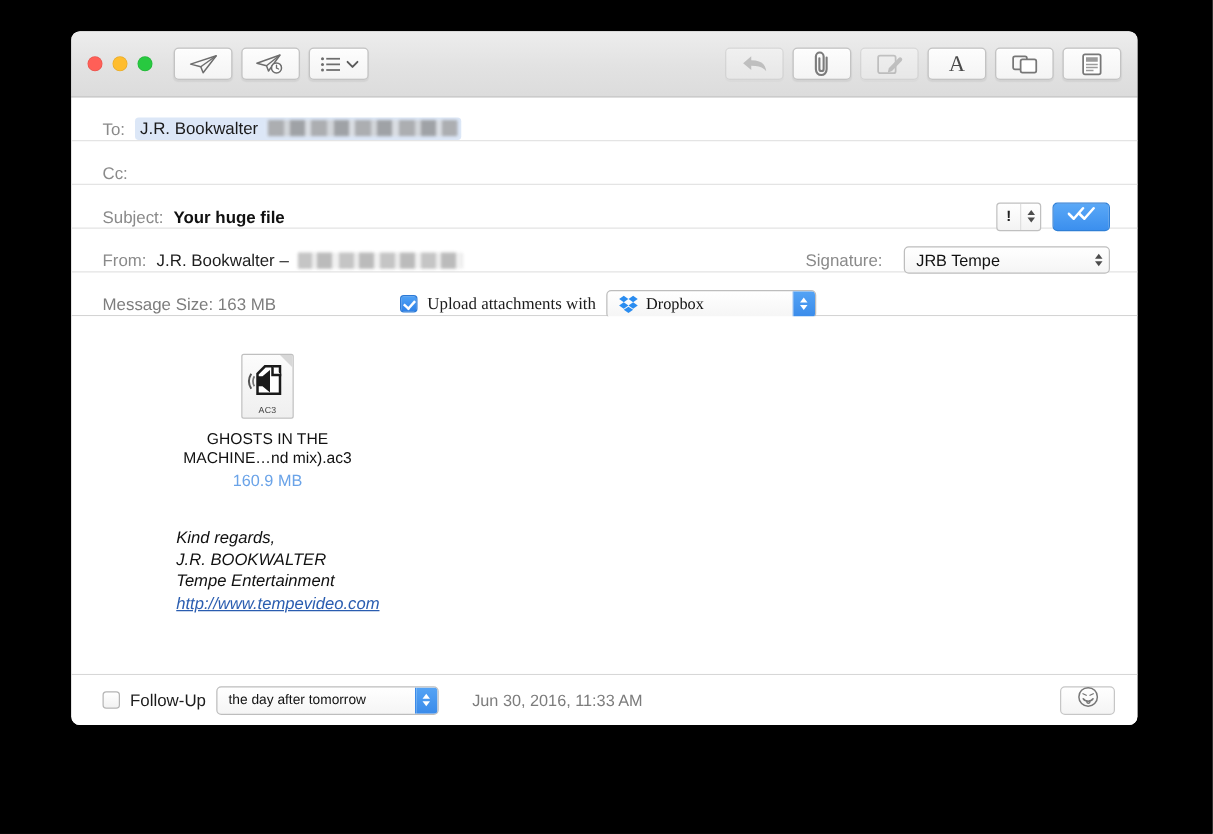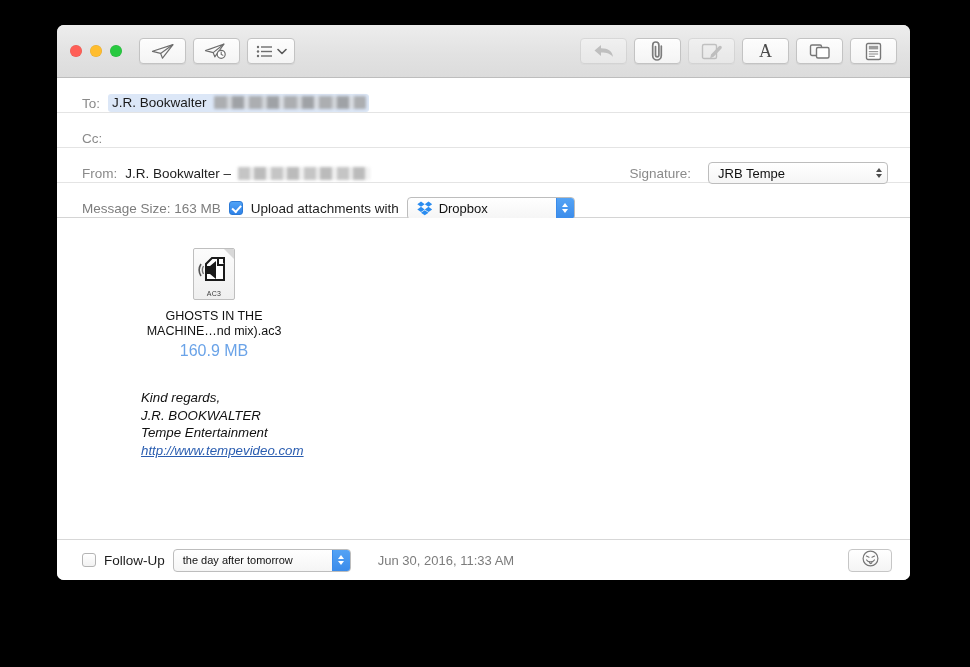--- a/index.html
+++ b/index.html
@@ -241,21 +241,21 @@
   .popup .pv { white-space: nowrap; }
   .popup .grip {
     margin-left: auto;
     width: 17px;
     display: flex;
     flex-direction: column;
     align-items: center;
     justify-content: center;
     gap: 2px;
   }
-  .popup.sig { width: 180px; }
+  .popup.sig { width: 165px; }
 
   .popup.blue-grip .grip {
     background: linear-gradient(to bottom,#54a3f5,#3a8bea);
     height: 100%;
     border-radius: 0 3px 3px 0;
     border-left: 1px solid #3a8bea;
   }
   .popup.blue-grip .chev-up { border-bottom-color: #ffffff; }
   .popup.blue-grip .chev-dn { border-top-color: #ffffff; }
 
@@ -334,21 +334,21 @@
   }
 
   .att-name {
     margin-top: 9px;
     font-size: 12.5px;
     color: #111;
     line-height: 15px;
   }
   .att-size {
     margin-top: 3px;
-    font-size: 16px;
+    font-size: 13px;
     color: #6aa3e8;
   }
 
   .sig-block {
     margin: 29px 0 0 84px;
     font-size: 13.3px;
     color: #111;
     line-height: 17.5px;
     font-style: italic;
   }
@@ -507,20 +507,41 @@
           <span class="tname">J.R. Bookwalter</span>
           <span class="redact to"></span>
         </span>
       </div>
 
       <div class="hrow">
         <span class="hlabel">Cc:</span>
         <span class="plain-val"></span>
       </div>
 
+      <div class="hrow">
+        <span class="hlabel">Subject:</span>
+        <span class="subject-text">Your huge file</span>
+        <span class="right-side">
+          <span class="stepper">
+            <span class="val">!</span>
+            <span class="chevpair">
+              <span class="chev-up"></span>
+              <span class="chev-dn"></span>
+            </span>
+          </span>
+          <span class="blue-btn">
+            <span>
+              <svg width="22" height="12" viewBox="0 0 22 12">
+                <path d="M1 6 L5 10 L12.4 1.6" fill="none" stroke="#ffffff" stroke-width="2" stroke-linecap="round" stroke-linejoin="round"></path>
+                <path d="M9.5 6 L13.5 10 L20.9 1.6" fill="none" stroke="#ffffff" stroke-width="2" stroke-linecap="round" stroke-linejoin="round"></path>
+              </svg>
+            </span>
+          </span>
+        </span>
+      </div>
 
       <div class="hrow">
         <span class="hlabel">From:</span>
         <span class="from-text">
           <span>J.R. Bookwalter –</span>
           <span class="redact from"></span>
         </span>
         <span class="right-side">
           <span class="hlabel">Signature:</span>
           <span class="popup sig">
@@ -528,21 +549,21 @@
             <span class="grip">
               <span class="chev-up"></span>
               <span class="chev-dn"></span>
             </span>
           </span>
         </span>
       </div>
 
       <div class="hrow size-row">
         <span class="hlabel" style="color:#7d7d7d;">Message Size: 163 MB</span>
-        <span class="dropbox-row" style="">
+        <span class="dropbox-row" style="margin-left:91px;font-family:Liberation Serif, serif;">
           <span class="cbox checked"></span>
           <span class="cb-label">Upload attachments with</span>
           <span class="popup blue-grip" style="width:168px;height:23px;">
             <span style="display:inline-flex;margin-right:6px;">
               <svg width="16" height="15" viewBox="0 0 16 15">
                 <polygon points="4,0.6 0.3,3.2 4,5.8 7.7,3.2" fill="#2a8cf0"></polygon>
                 <polygon points="11.5,0.6 7.8,3.2 11.5,5.8 15.2,3.2" fill="#2a8cf0"></polygon>
                 <polygon points="0.3,8.4 4,5.8 7.7,8.4 4,11" fill="#2a8cf0"></polygon>
                 <polygon points="7.8,8.4 11.5,5.8 15.2,8.4 11.5,11" fill="#2a8cf0"></polygon>
                 <polygon points="4,11.8 7.75,9.3 11.5,11.8 7.75,14.3" fill="#2a8cf0"></polygon>

